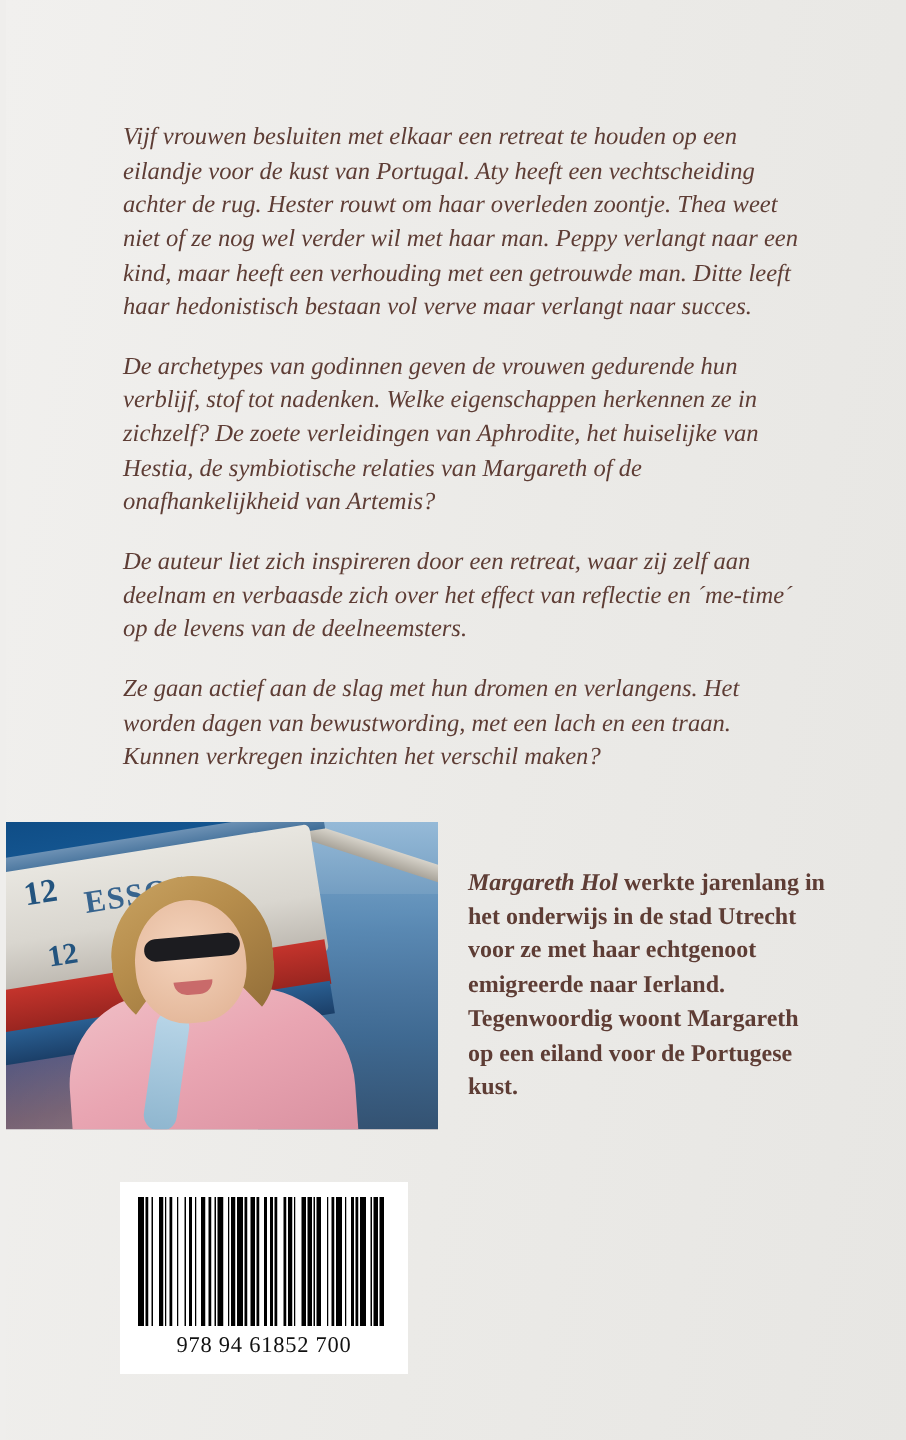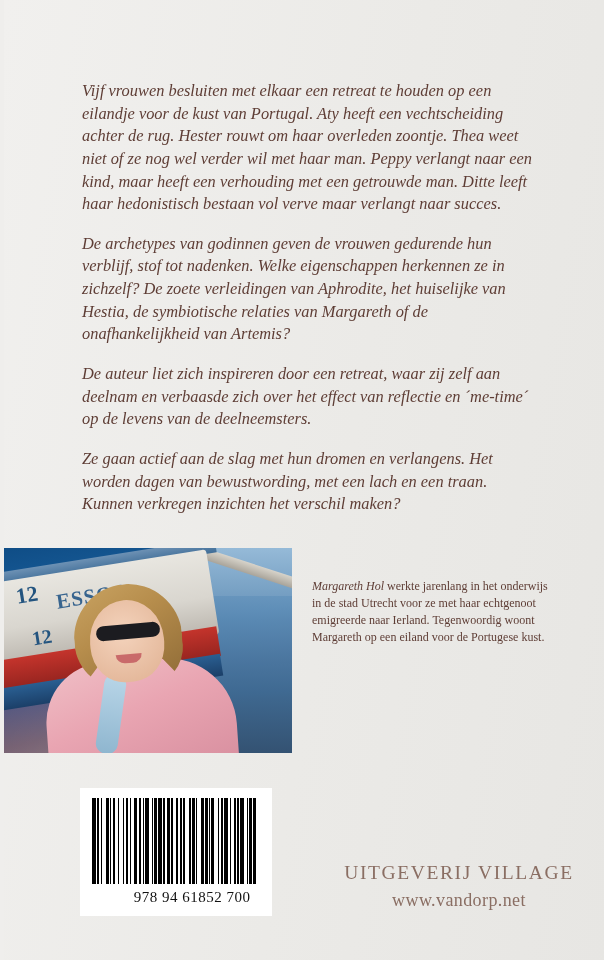--- a/index.html
+++ b/index.html
@@ -176,22 +176,23 @@
     background: linear-gradient(180deg, #cddbe6, #a9c2d6);
   }
 
   
   .bio {
     position: absolute;
     left: 308px;
     top: 578px;
     width: 240px;
     color: #5e3d35;
-    font-size: 12px;
+    font-size: 16px;
     line-height: 1.42;
+    font-weight: bold;
   }
   .bio .name {
     font-style: italic;
   }
 
   
   .barcode-box {
     position: absolute;
     left: 76px;
     top: 788px;
@@ -214,21 +215,20 @@
   .isbn {
     position: absolute;
     left: 0;
     bottom: 10px;
     width: 100%;
     text-align: center;
     font-family: "Liberation Serif", serif;
     font-size: 15px;
     color: #111;
     letter-spacing: 0.5px;
-    padding-left: 16px;
   }
 
   
   .publisher {
     position: absolute;
     left: 340px;
     top: 862px;
     width: 230px;
     text-align: center;
     color: #8a6e63;
@@ -360,18 +360,14 @@
         <span style="width: 0.775194%; background: rgb(0, 0, 0);"></span>
         <span style="width: 0.775194%; background: rgb(255, 255, 255);"></span>
         <span style="width: 1.55039%; background: rgb(0, 0, 0);"></span>
         <span style="width: 0.775194%; background: rgb(255, 255, 255);"></span>
         <span style="width: 1.55039%; background: rgb(0, 0, 0);"></span>
         <span style="width: 2.32558%; background: rgb(255, 255, 255);"></span>
       </div>
     <div class="isbn">978 94 61852 700</div>
   </div>
 
-  <div class="publisher">
-    <div class="pub-name">UITGEVERIJ VILLAGE</div>
-    <div class="pub-url">www.vandorp.net</div>
-  </div>
 
 </div>
 
 </body></html>

